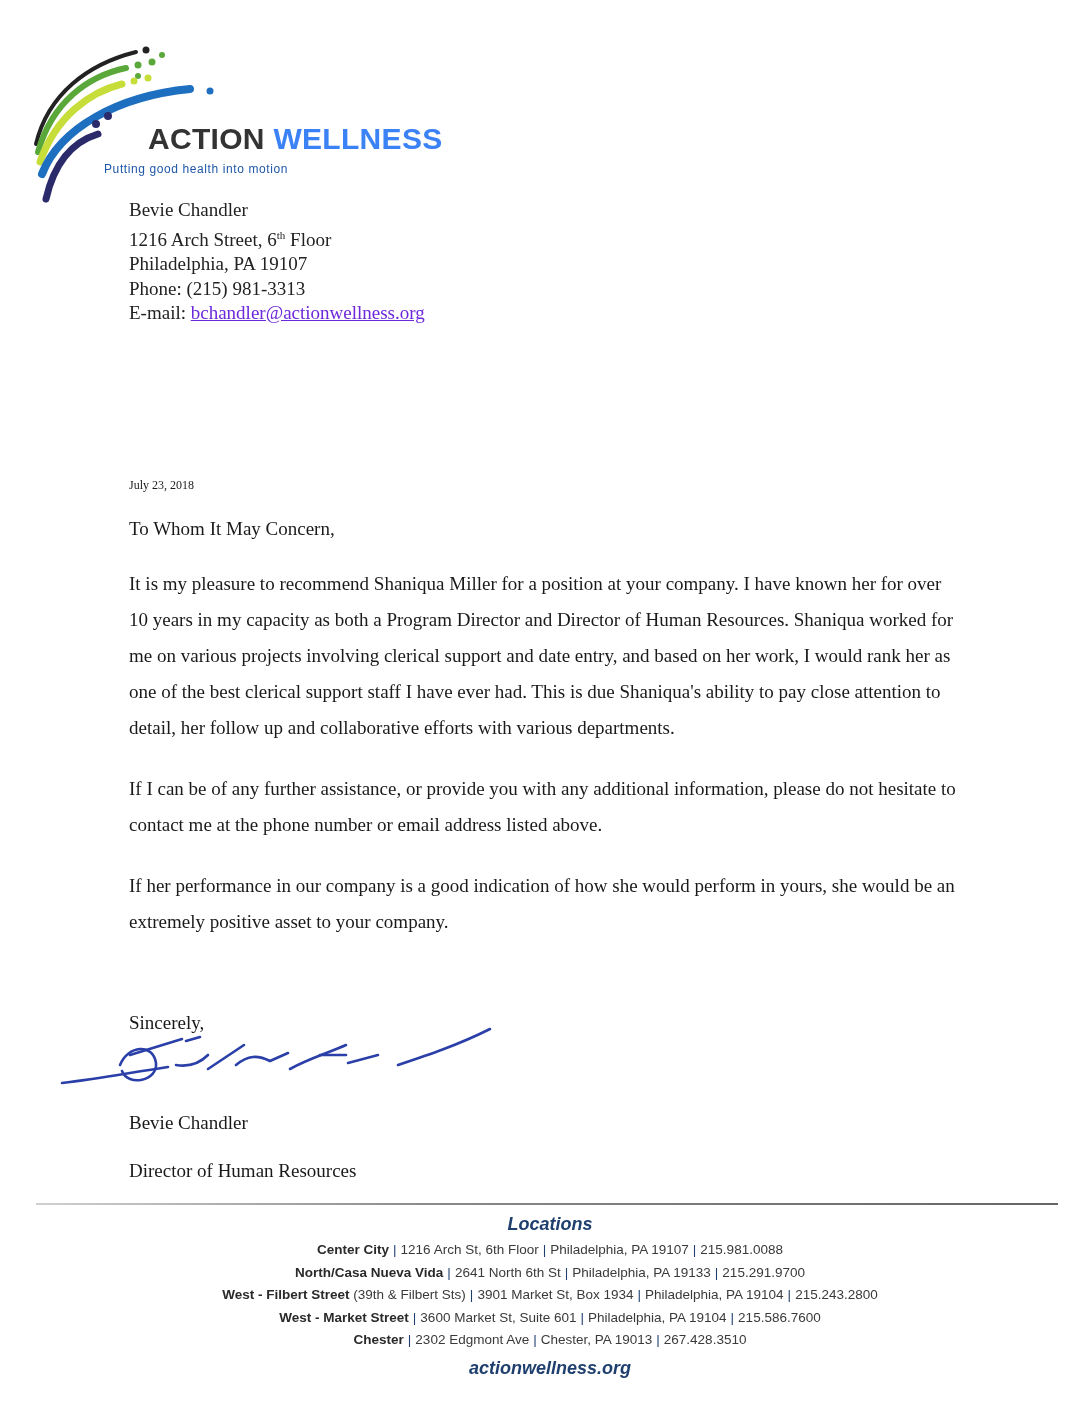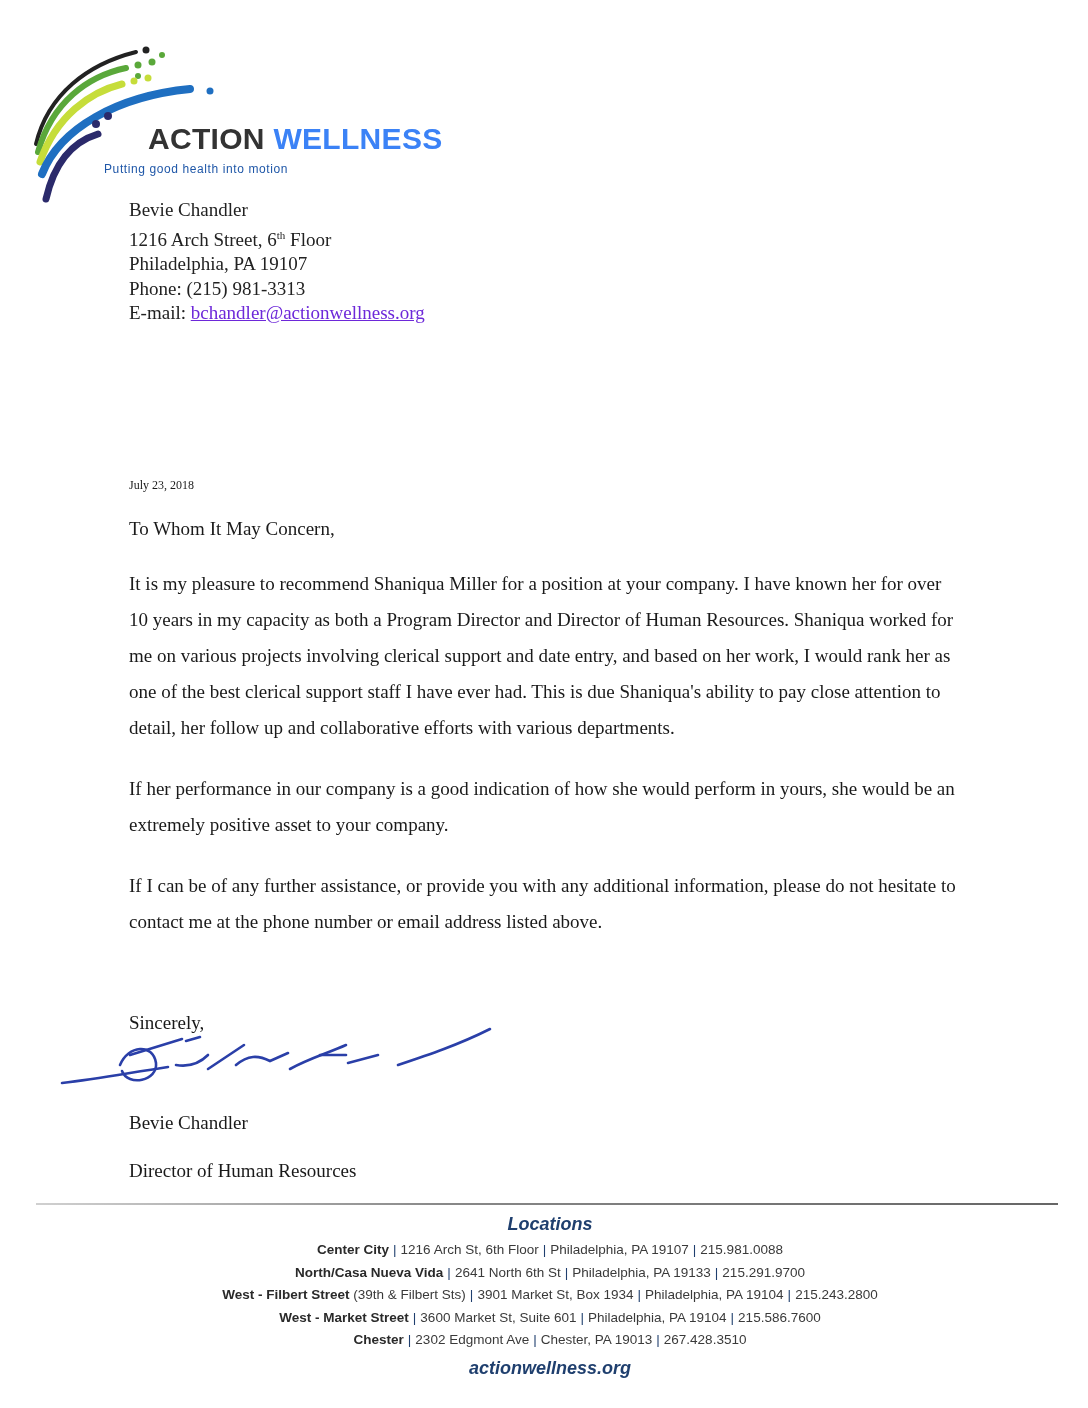--- a/index.html
+++ b/index.html
@@ -75,22 +75,22 @@
   <div>Philadelphia, PA 19107</div>
   <div>Phone: (215) 981-3313</div>
   <div><span>E-mail: </span><a>bchandler@actionwellness.org</a></div>
 </div>
 
 <div class="date serif">July 23, 2018</div>
 <div class="salutation serif">To Whom It May Concern,</div>
 
 <div class="body serif">
   <p>It is my pleasure to recommend Shaniqua Miller for a position at your company. I have known her for over 10 years in my capacity as both a Program Director and Director of Human Resources. Shaniqua worked for me on various projects involving clerical support and date entry, and based on her work, I would rank her as one of the best clerical support staff I have ever had.  This is due Shaniqua's ability to pay close attention to detail, her follow up and collaborative efforts with various departments.</p>
+  <p>If I can be of any further assistance, or provide you with any additional information, please do not hesitate to contact me at the phone number or email address listed above.</p>
   <p>If her performance in our company is a good indication of how she would perform in yours, she would be an extremely positive asset to your company.</p>
-  <p>If I can be of any further assistance, or provide you with any additional information, please do not hesitate to contact me at the phone number or email address listed above.</p>
 </div>
 
 <div class="closing serif">Sincerely,</div>
 
 <svg id="signature" width="440" height="70" viewBox="0 0 440 70">
   <g stroke="#2a3fa8" stroke-width="2.6" fill="none" stroke-linecap="round">
     <path d="M4 58 C 40 54, 70 48, 110 42"></path>
     <path d="M62 40 C 70 20, 95 18, 98 38 C 100 56, 70 62, 64 46"></path>
     <path d="M72 30 L 124 14"></path>
     <path d="M118 40 C 130 42, 140 40, 150 30"></path>

